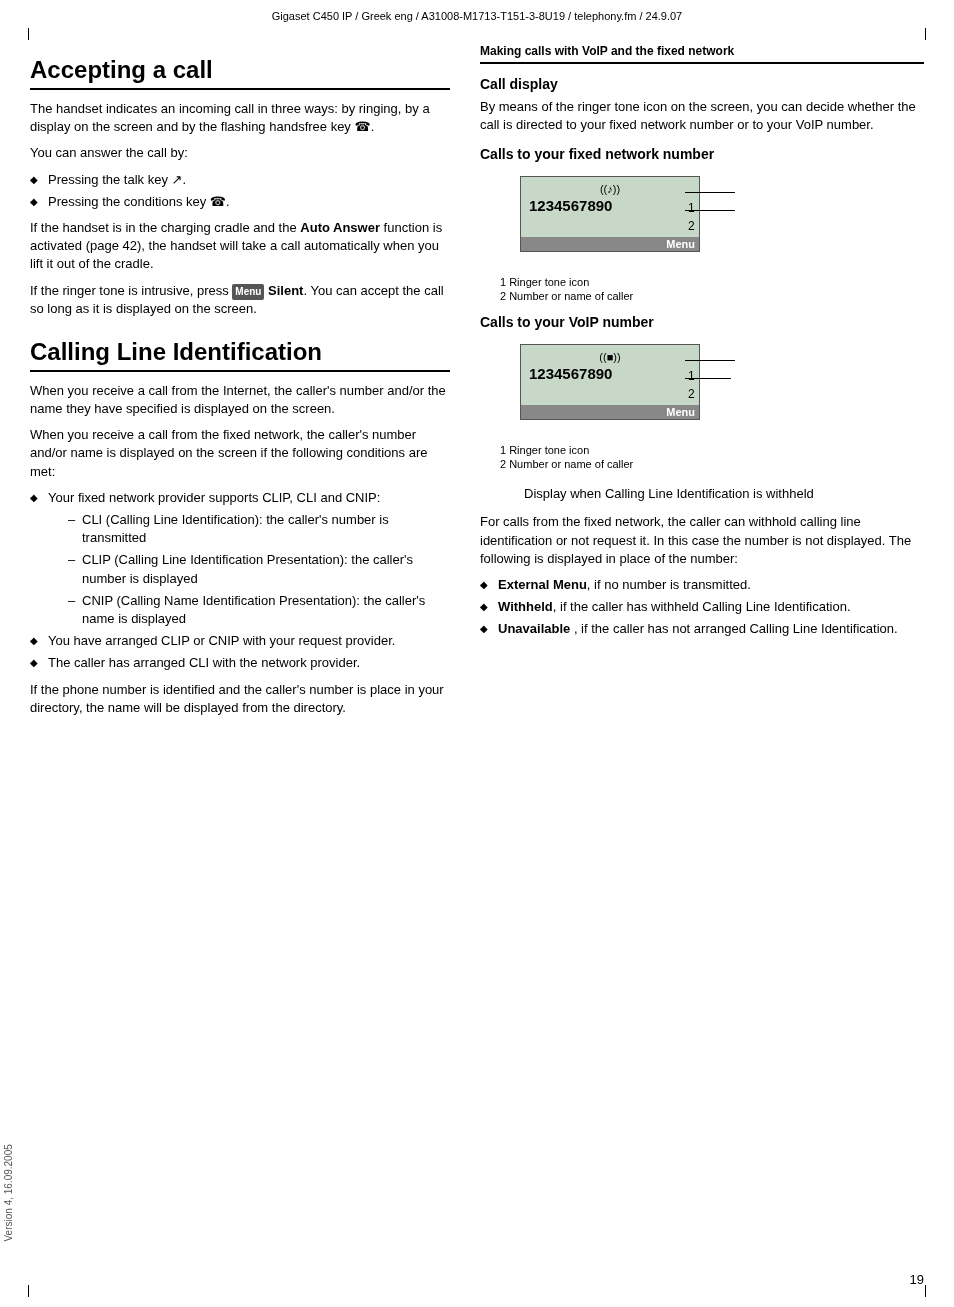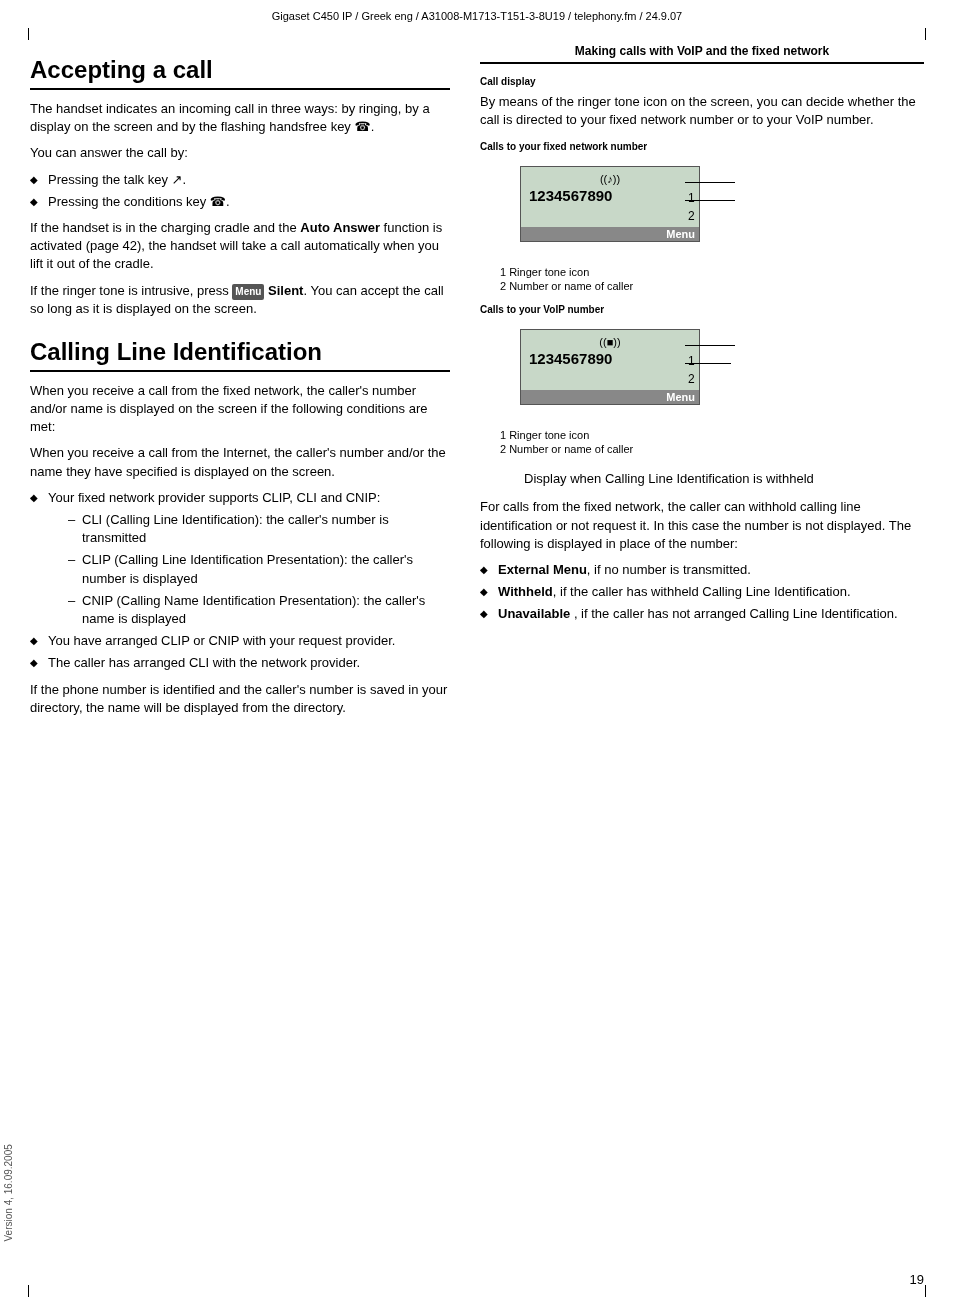--- a/index.html
+++ b/index.html
@@ -34,21 +34,21 @@
     }
     .section-title {
       font-size: 24px;
       font-weight: bold;
       border-bottom: 2px solid #000;
       padding-bottom: 4px;
       margin-top: 20px;
       margin-bottom: 10px;
     }
     .subsection-title {
-      font-size: 10px;
+      font-size: 14px;
       font-weight: bold;
       margin-top: 12px;
       margin-bottom: 6px;
     }
     p {
       margin-bottom: 8px;
       line-height: 1.4;
       font-size: 13px;
     }
     .bullet-list {
@@ -128,21 +128,21 @@
     }
     .screen-labels {
       font-size: 11px;
       margin-left: 20px;
       margin-bottom: 10px;
     }
     .screen-labels div {
       margin-bottom: 2px;
     }
     .top-right-heading {
-      text-align: center;
+      text-align: left;
       font-size: 12px;
       font-weight: bold;
       padding: 8px 0 4px 0;
       border-bottom: 2px solid #000;
       margin-bottom: 10px;
     }
     .page-footer {
       position: absolute;
       bottom: 20px;
       left: 0;
@@ -206,38 +206,38 @@
       <li>Pressing the talk key <span style="font-family:serif;">↗</span>.</li>
       <li>Pressing the conditions key ☎.</li>
     </ul>
 
     <p>If the handset is in the charging cradle and the <strong>Auto Answer</strong> function is activated (page 42), the handset will take a call automatically when you lift it out of the cradle.</p>
 
     <p>If the ringer tone is intrusive, press <span class="menu-badge">Menu</span> <strong>Silent</strong>. You can accept the call so long as it is displayed on the screen.</p>
 
     <div class="section-title">Calling Line Identification</div>
 
+    <p>When you receive a call from the Internet, the caller's number and/or the name they have specified is displayed on the screen.</p>
+
     <p>When you receive a call from the fixed network, the caller's number and/or name is displayed on the screen if the following conditions are met:</p>
-
-    <p>When you receive a call from the Internet, the caller's number and/or the name they have specified is displayed on the screen.</p>
 
     <ul class="bullet-list">
       <li>
         Your fixed network provider supports CLIP, CLI and CNIP:
         <ul class="dash-list">
           <li>CLI (Calling Line Identification): the caller's number is transmitted</li>
           <li>CLIP (Calling Line Identification Presentation): the caller's number is displayed</li>
           <li>CNIP (Calling Name Identification Presentation): the caller's name is displayed</li>
         </ul>
       </li>
       <li>You have arranged CLIP or CNIP with your request provider.</li>
       <li>The caller has arranged CLI with the network provider.</li>
     </ul>
 
-    <p>If the phone number is identified and the caller's number is saved in your directory, the name will be displayed from the directory.</p>
+    <p>If the phone number is identified and the caller's number is place in your directory, the name will be displayed from the directory.</p>
 
   </div>
 
   <div class="right-col">
 
     
     <div class="top-right-heading">
       <span>Making calls with VoIP and the fixed network</span>
     </div>
 

